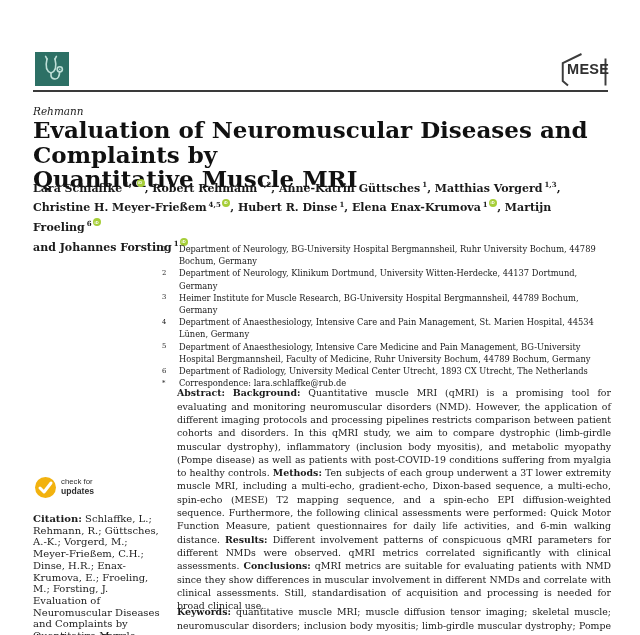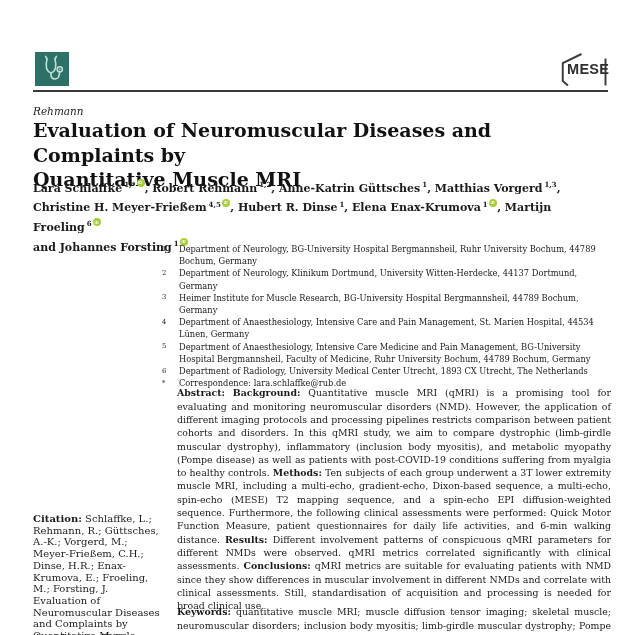--- a/index.html
+++ b/index.html
@@ -11,21 +11,21 @@
   .journal-name{position:absolute;left:77px;top:55px;line-height:1.1;}
   .journal-prefix{font-size:9.5px;color:#222;display:block;}
   .journal-title{font-size:14px;font-weight:bold;font-style:italic;color:#2d7065;display:block;margin-top:2px;}
   .mdpi-logo{position:absolute;left:556px;top:51px;width:54px;height:36px;}
   .mdpi-text{position:absolute;left:11px;top:10px;font-family:"Liberation Sans",sans-serif;
              font-weight:bold;font-size:14.5px;letter-spacing:.3px;color:#2f2f2f;}
   .header-rule{position:absolute;left:33px;top:90px;width:575px;height:1.5px;background:#3a3a3a;}
 
   
   .article-type{position:absolute;left:33px;top:105px;font-style:italic;font-size:10.5px;color:#222;}
-  .title{position:absolute;left:33px;top:118px;width:578px;font-size:19px;font-weight:bold;
+  .title{position:absolute;left:33px;top:118px;width:578px;font-size:23px;font-weight:bold;
          line-height:24.5px;color:#111;}
   .authors{position:absolute;left:33px;top:177px;width:560px;font-size:11px;font-weight:bold;
            line-height:16px;color:#1a1a1a;}
   .asup{font-size:7px;margin-left:2px;}
   .orcid{display:inline-block;width:8px;height:8px;background:#a6ce39;border-radius:50%;
          vertical-align:super;margin-left:1.5px;position:relative;}
   .orcid::after{content:"iD";position:absolute;left:1.4px;top:1.2px;
                 font:bold 4px "Liberation Sans",sans-serif;color:#fff;}
   .brk::after{content:"\A";white-space:pre;}
 
@@ -121,18 +121,30 @@
       <div class="aff-row">
         <span class="aff-sup">*</span>
         <span class="aff-text"><span>Correspondence: </span><a class="aff-link" href="#">lara.schlaffke@rub.de</a></span>
       </div>
     </div>
 
   <p class="abstract"><b>Abstract:</b> <span><span><b>Background:</b> <span>Quantitative muscle MRI (qMRI) is a promising tool for evaluating and monitoring neuromuscular disorders (NMD). However, the application of different imaging protocols and processing pipelines restricts comparison between patient cohorts and disorders. In this qMRI study, we aim to compare dystrophic (limb-girdle muscular dystrophy), inflammatory (inclusion body myositis), and metabolic myopathy (Pompe disease) as well as patients with post-COVID-19 conditions suffering from myalgia to healthy controls.</span> </span><span><b>Methods:</b> <span>Ten subjects of each group underwent a 3T lower extremity muscle MRI, including a multi-echo, gradient-echo, Dixon-based sequence, a multi-echo, spin-echo (MESE) T2 mapping sequence, and a spin-echo EPI diffusion-weighted sequence. Furthermore, the following clinical assessments were performed: Quick Motor Function Measure, patient questionnaires for daily life activities, and 6-min walking distance.</span> </span><span><b>Results:</b> <span>Different involvement patterns of conspicuous qMRI parameters for different NMDs were observed. qMRI metrics correlated significantly with clinical assessments.</span> </span><span><b>Conclusions:</b> <span>qMRI metrics are suitable for evaluating patients with NMD since they show differences in muscular involvement in different NMDs and correlate with clinical assessments. Still, standardisation of acquisition and processing is needed for broad clinical use.</span> </span></span></p>
 
   <p class="keywords"><b>Keywords:</b> <span>quantitative muscle MRI; muscle diffusion tensor imaging; skeletal muscle; neuromuscular disorders; inclusion body myositis; limb-girdle muscular dystrophy; Pompe disease; post-COVID-19-condition</span></p>
 
+  <div class="badge">
+    <span>
+      <svg width="23" height="23" viewBox="0 0 23 23">
+        <circle cx="11.5" cy="11.5" r="10.5" fill="#f2b20f"></circle>
+        <polyline points="6,12 10,16 17,7" fill="none" stroke="#ffffff" stroke-width="3" stroke-linecap="round" stroke-linejoin="round"></polyline>
+      </svg>
+    </span>
+    <span class="badge-text">
+      <span class="b1">check for</span><br>
+      <span class="b2">updates</span>
+    </span>
+  </div>
 
   <p class="citation"><b>Citation:</b> <span>Schlaffke, L.; Rehmann, R.; Güttsches, A.-K.; Vorgerd, M.; Meyer-Frießem, C.H.; Dinse, H.R.; Enax-Krumova, E.; Froeling, M.; Forsting, J. Evaluation of Neuromuscular Diseases and Complaints by Quantitative Muscle MRI. </span><i>J. Clin. Med.</i><span> </span><b>2024</b><span>, </span><i>13</i><span>, 1958.</span> <span class="url">https://doi.org/10.3390/jcm13071958</span></p>
 
   <p class="acad-editor">Academic Editor: Giorgia Coratti</p>
 
 </div>
 
 </body></html>

